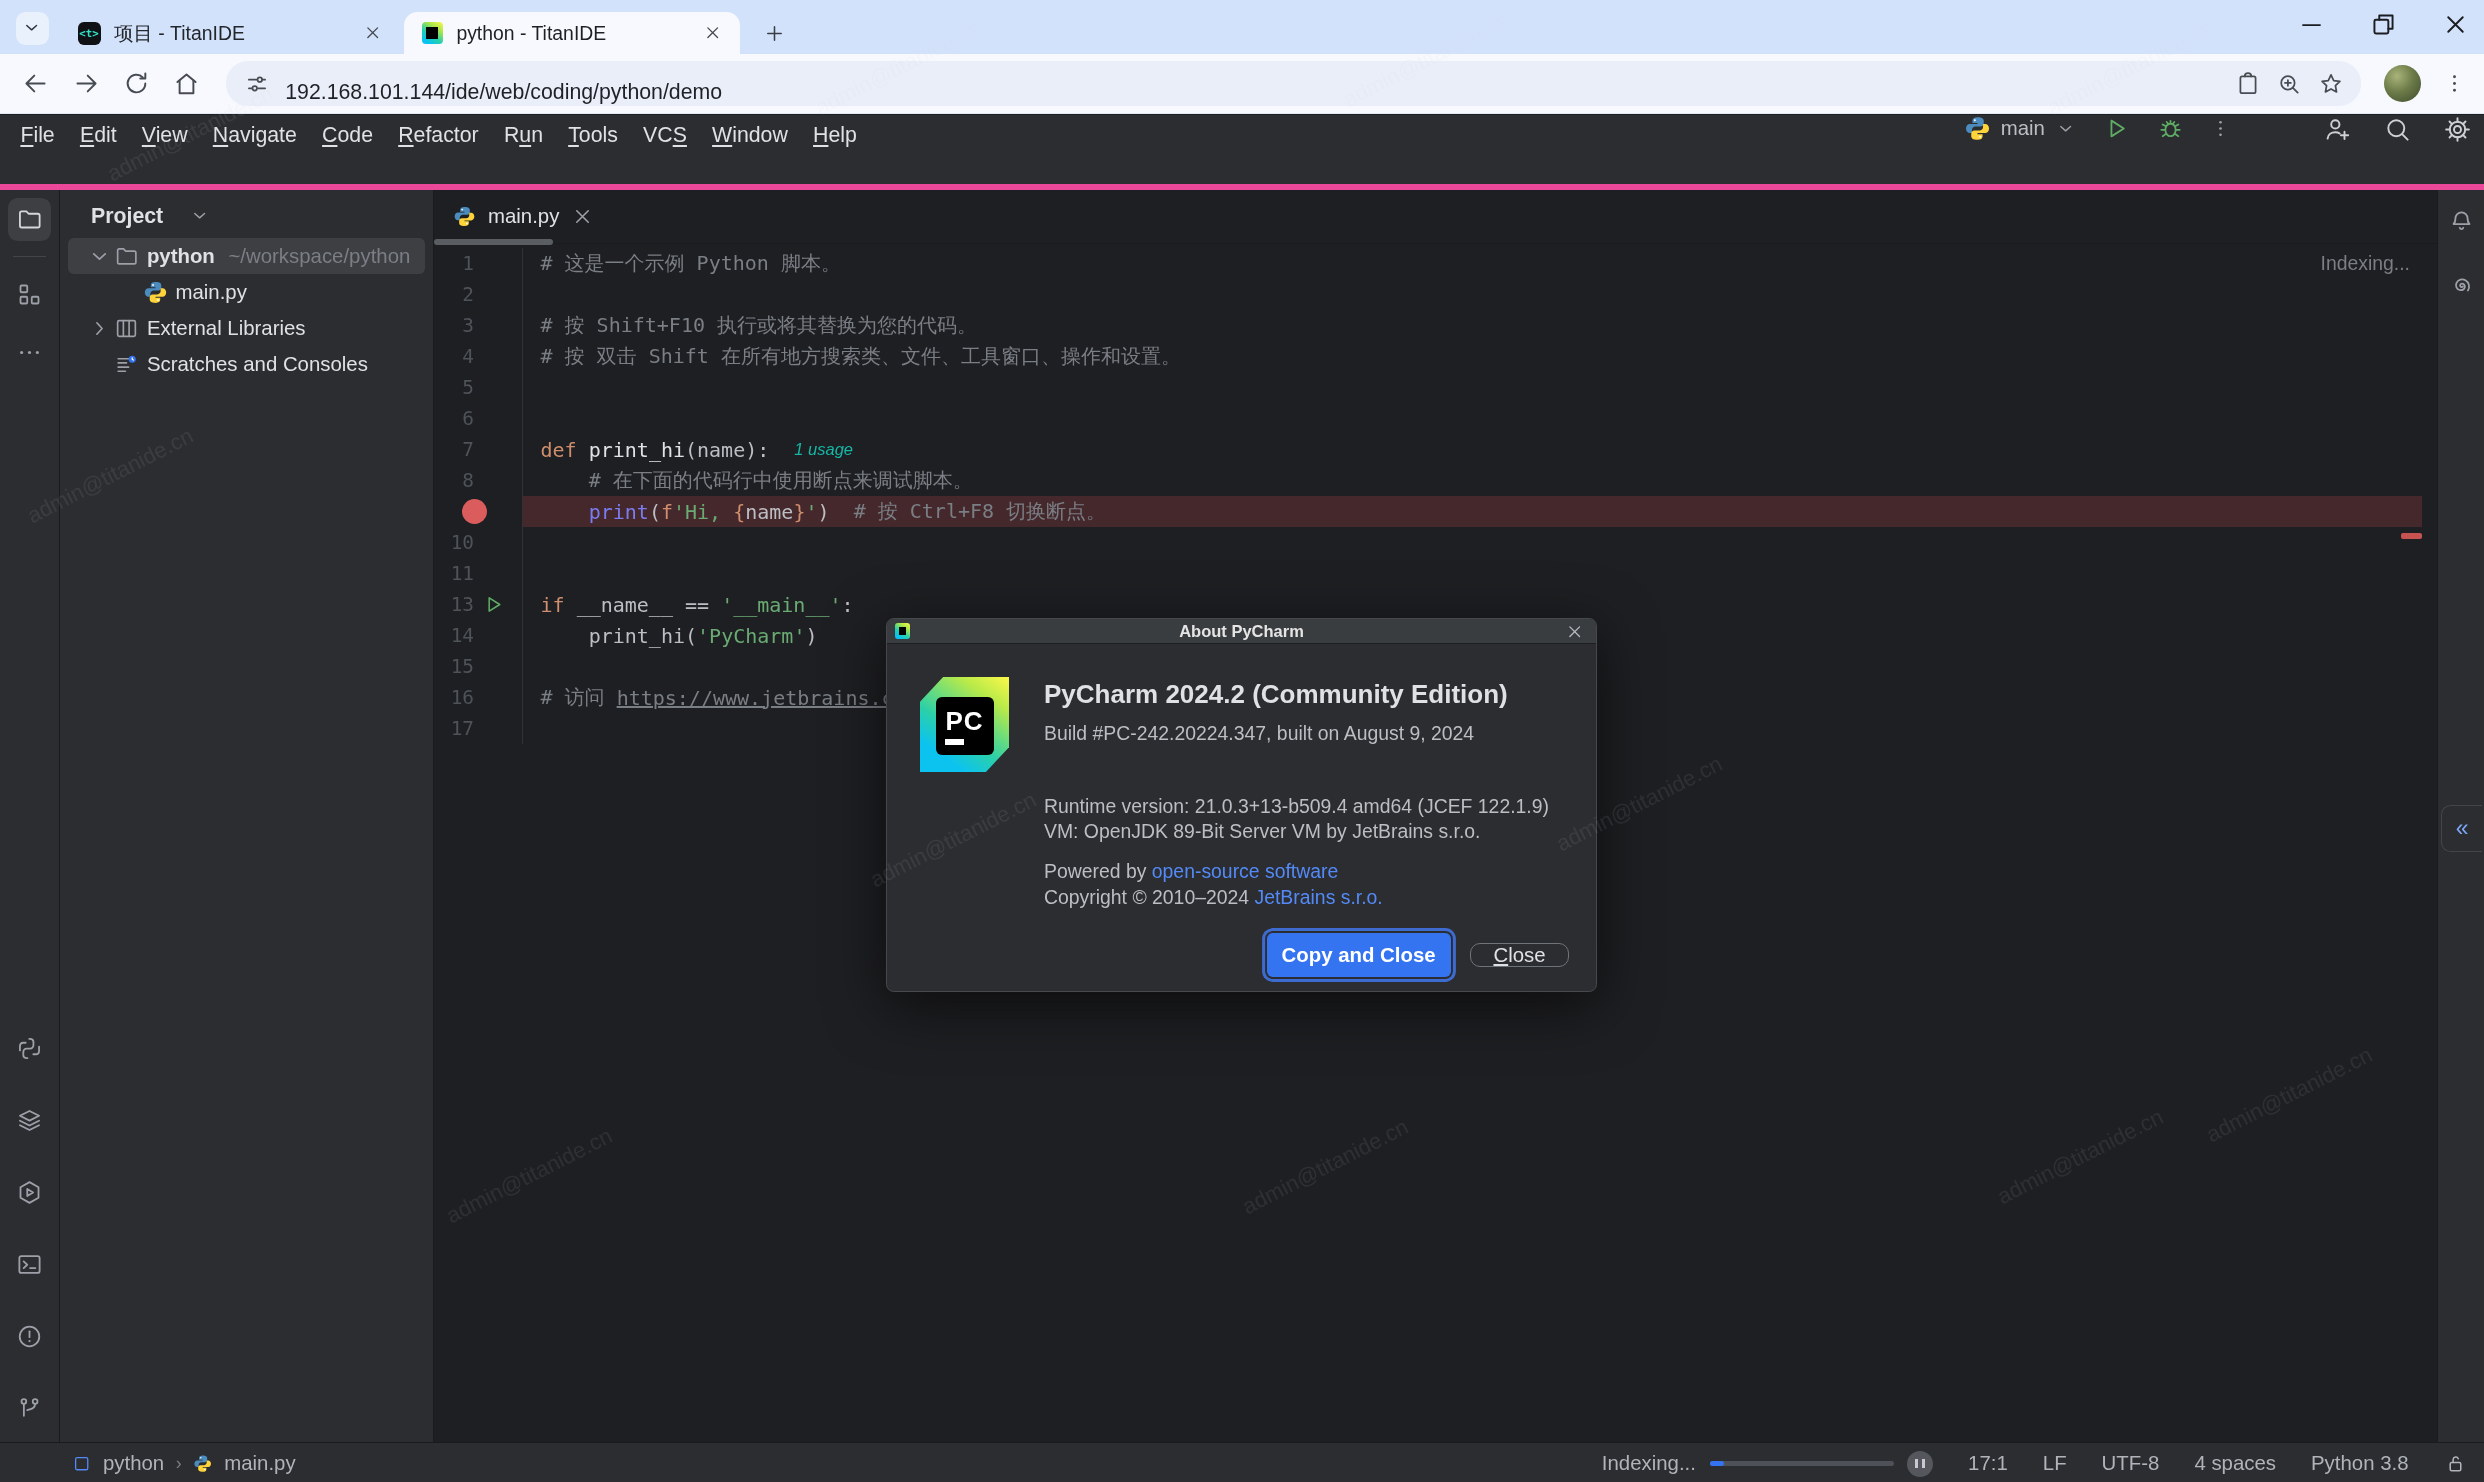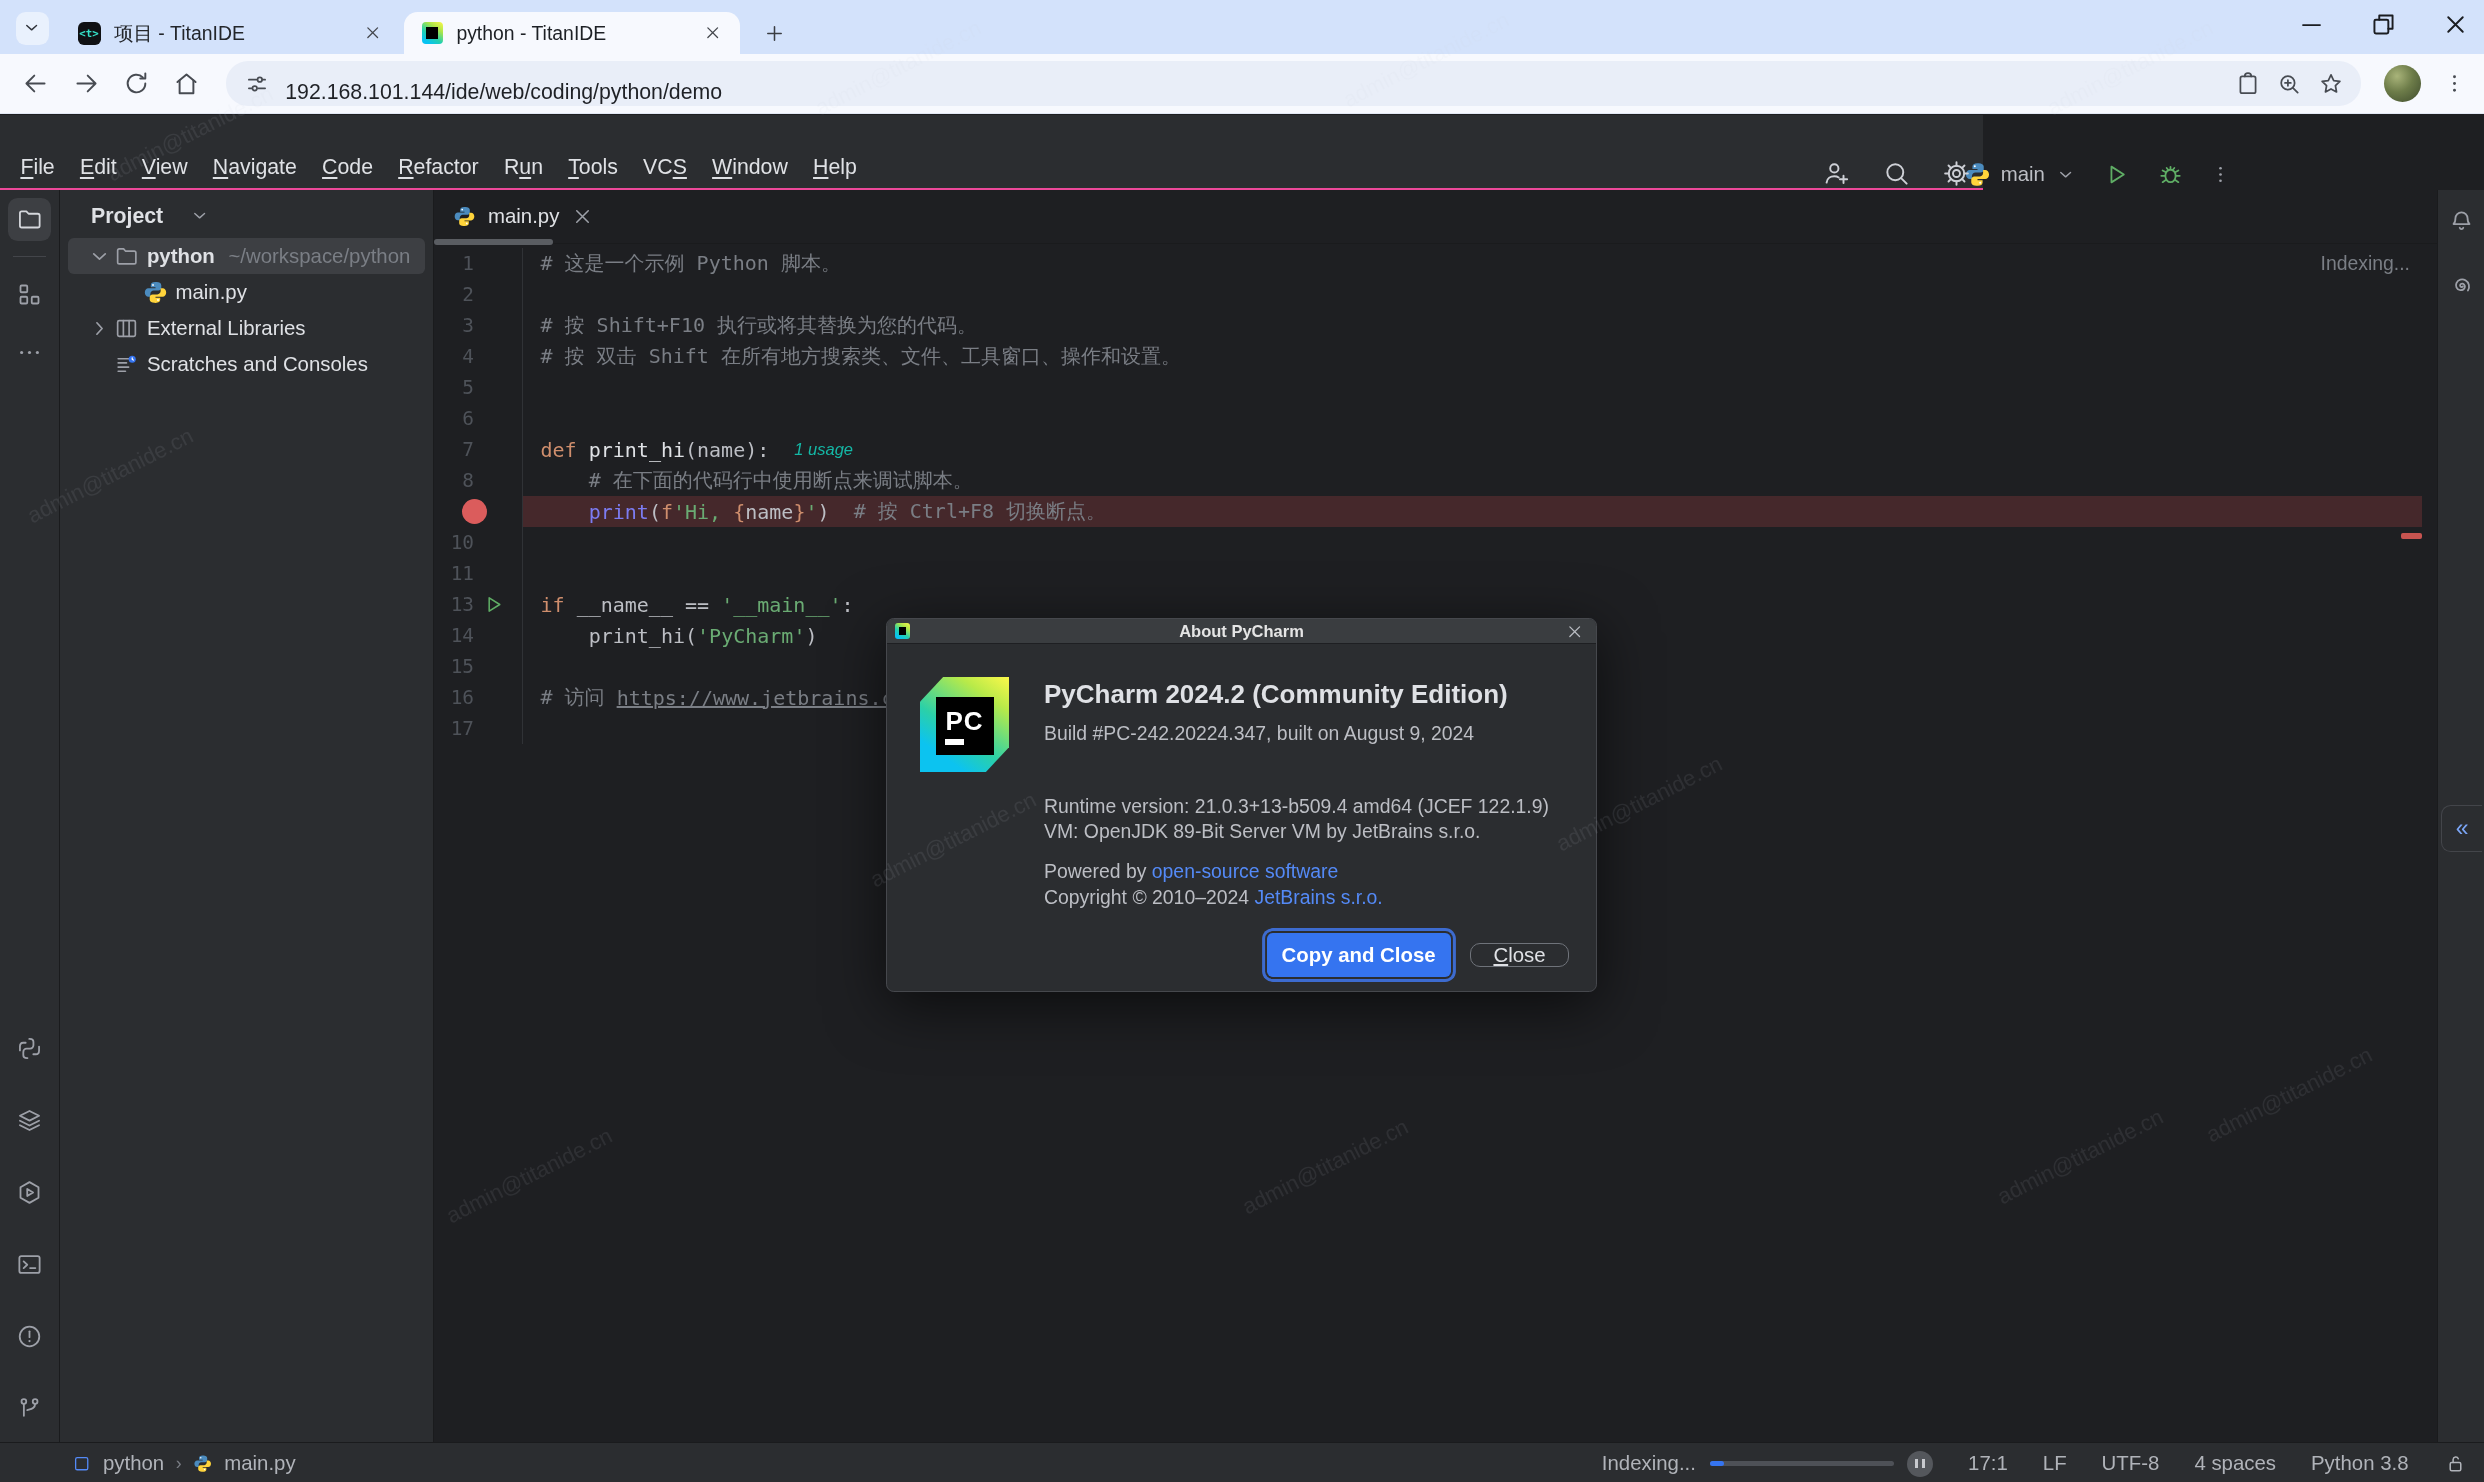--- a/index.html
+++ b/index.html
@@ -32,22 +32,22 @@
   .navicon { width:29px; height:29px; color:#474b52; margin-left:21.3px; flex:none; }
   .omnibox { margin-left:25px; width:2135px; height:45px; background:#e9eef8; border-radius:22px;
     display:flex; align-items:center; padding:0 17.5px; gap:15.5px; }
   .omni-url { font-size:21.3px; color:#1f2126; flex:1; white-space:nowrap; overflow:hidden;margin-top:18px; }
   .omni-ico { width:26px; height:26px; color:#474b52; flex:none; }
   .avatar { width:37px; height:37px; border-radius:50%; margin-left:23px; flex:none;
     background:radial-gradient(circle at 35% 30%, #a9b47a 0%, #6d7c49 45%, #3d4a2c 100%); }
   .kebab-b { width:25px; height:25px; color:#474b52; margin-left:21.3px; flex:none; }
 
   
-  .ide-toolbar { position:absolute; left:0; top:115px; width:1983px; height:76px; background:#2b2d30;
-    border-bottom:3px solid #ec4899; display:flex; align-items:flex-end; }
+  .ide-toolbar { position:absolute; left:0; top:115px; width:2484px; height:76px; background:#2b2d30;
+    border-bottom:7px solid #ec4899; display:flex; align-items:flex-start; }
   #menubar { display:flex; align-items:center; padding-left:7.8px; }
   .menu-item { color:#dfe1e5; font-size:21.3px; padding:7.8px 12.6px; border-radius:5.8px; white-space:nowrap; }
   .mn { text-decoration:underline; text-underline-offset:2.9px; }
   .run-widget { position:absolute; left:1964px; display:flex; align-items:center; gap:9.7px; }
   .branch-label { color:#bcbec4; font-size:20.4px; }
   .tb-ico { width:27px; height:27px; color:#9da0a8; display:flex; }
   .tb-ico.green { color:#5fad65; }
   .toolbar-right { position:absolute; right:11.6px; display:flex; align-items:center; gap:31px; color:#ced0d6; }
   .toolbar-right .tb-ico { color:#ced0d6; width:29px; height:29px; }
 
@@ -136,21 +136,21 @@
   .dlg-title { position:absolute; left:0; right:0; text-align:center; color:#e5e5e5; font-size:16.5px; font-weight:bold; }
   .dlg-ticon { width:15.5px; height:15.5px; margin-left:7.8px; border-radius:2.9px; position:relative; z-index:1;
     background:linear-gradient(215deg,#fcf84a 0%,#a9e54a 30%,#21d0b0 60%,#07c3f2 85%); }
   .dlg-ticon::after { content:""; position:absolute; left:3.9px; top:3.9px; width:7.8px; height:7.8px; background:#000; }
   .dlg-close { position:absolute; right:11.6px; top:2.9px; width:19.4px; height:19.4px; color:#b9bcc2; z-index:1; }
   .dlg-logo { position:absolute; left:33px; top:58px; width:89px; height:95px;
     background:linear-gradient(215deg,#fcf84a 0%,#b8ea49 22%,#2bd0a8 58%,#0cc3f0 80%);
     clip-path:polygon(26% 0,100% 0,100% 74%,74% 100%,0 100%,0 26%); }
   .dlg-logo-inner { position:absolute; left:15.5px; top:20.4px; width:58px; height:58px; background:#000;
     color:#fff; font-weight:bold; font-size:26px; display:flex; align-items:flex-start;
-    justify-content:center; padding-top:8.7px; letter-spacing:1px; }
+    justify-content:center; padding-top:8.7px; letter-spacing:1px;border-radius:6px; }
   .dlg-logo-dash { position:absolute; left:25px; top:62px; width:19.4px; height:5.8px; background:#fff; }
   .dlg-product { position:absolute; left:157px; top:60px; color:#dfe1e5; font-size:26px; font-weight:bold; }
   .dlg-build { position:absolute; left:157px; top:103px; color:#bcbec4; font-size:19.4px; }
   .dlg-runtime { position:absolute; left:157px; top:175px; color:#bcbec4; font-size:19.4px; line-height:25px; }
   .dlg-legal { position:absolute; left:157px; top:239px; color:#bcbec4; font-size:19.4px; line-height:26px; }
   .dlg-link { color:#548af7; }
   .dlg-buttons { position:absolute; right:27px; bottom:13.6px; display:flex; gap:19.4px; align-items:center; }
   .btn-primary { min-width:184px; height:44px; background:#3574f0; color:#fff; font-size:20.4px; font-weight:bold;
     border:none; border-radius:5.8px; font-family:inherit;
     box-shadow:0 0 0 1.9px #2b2d30, 0 0 0 4.9px #3d6bcf; }

